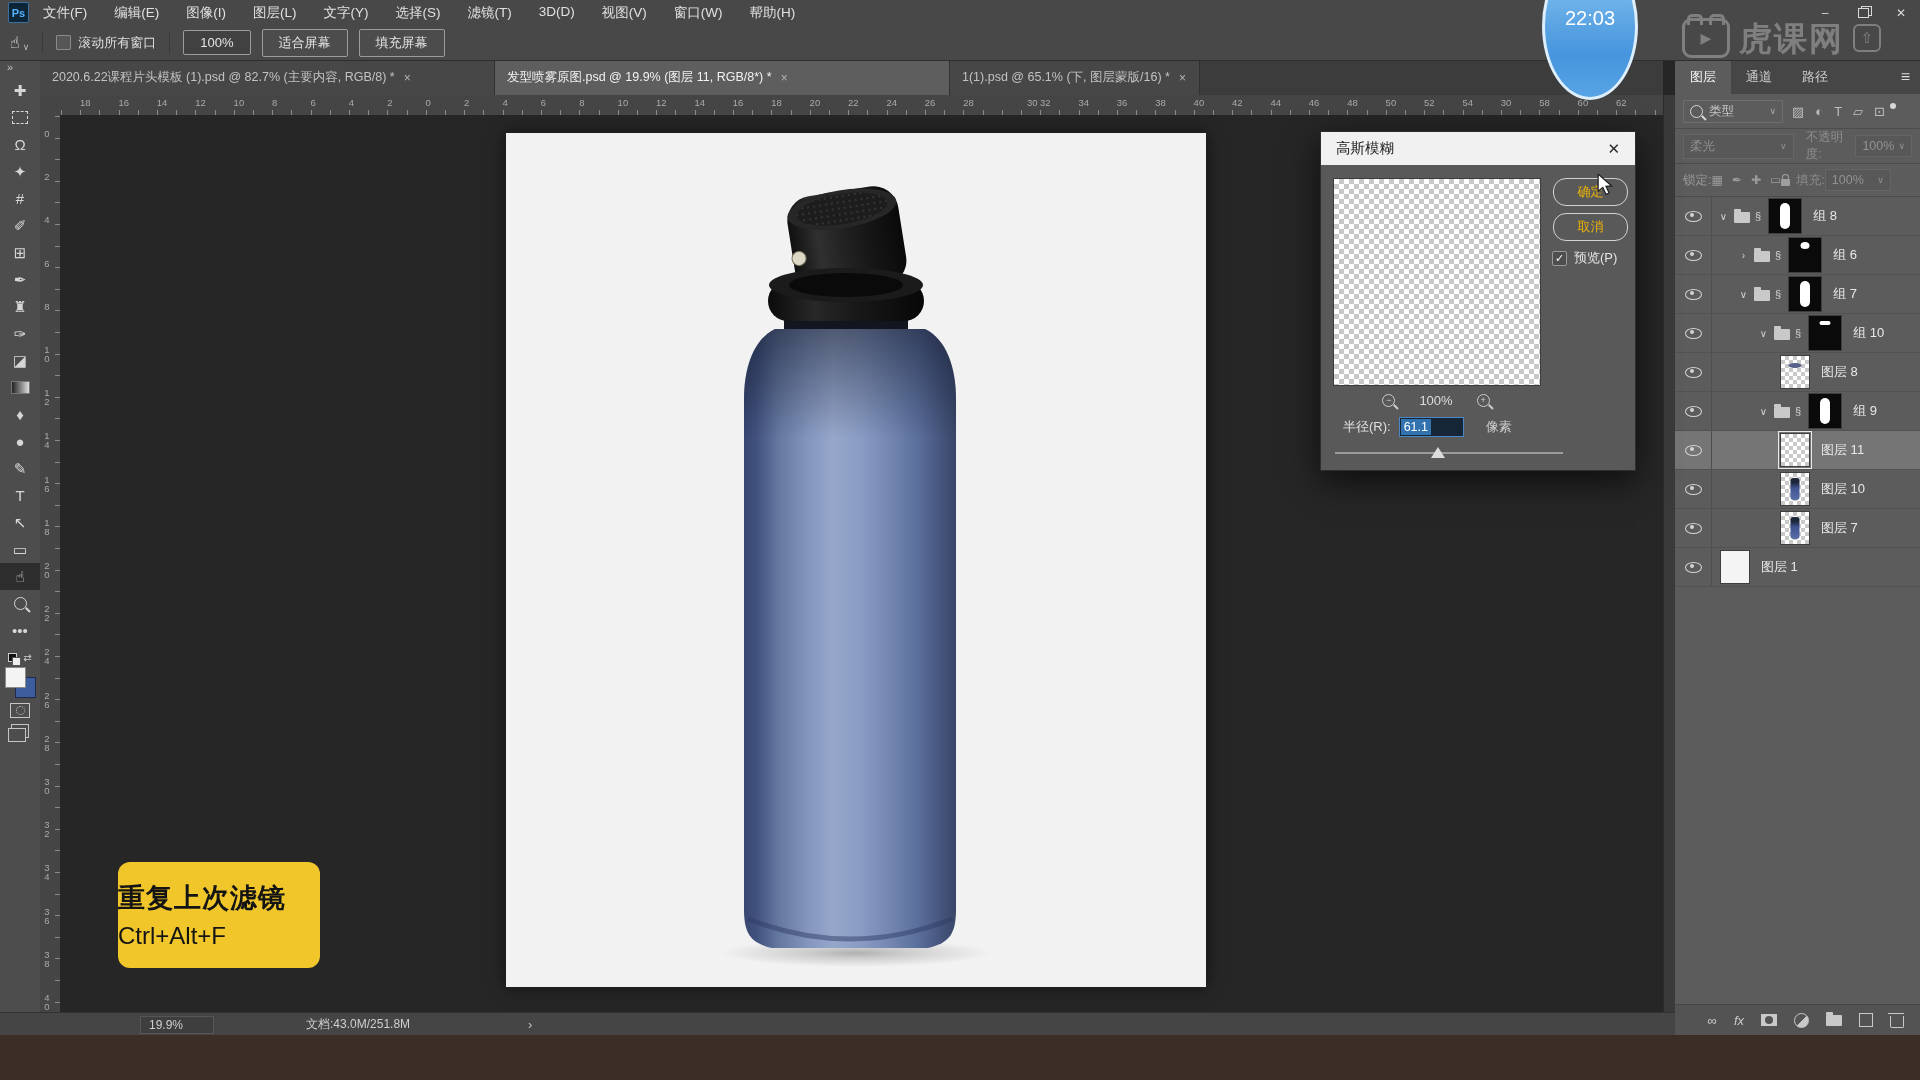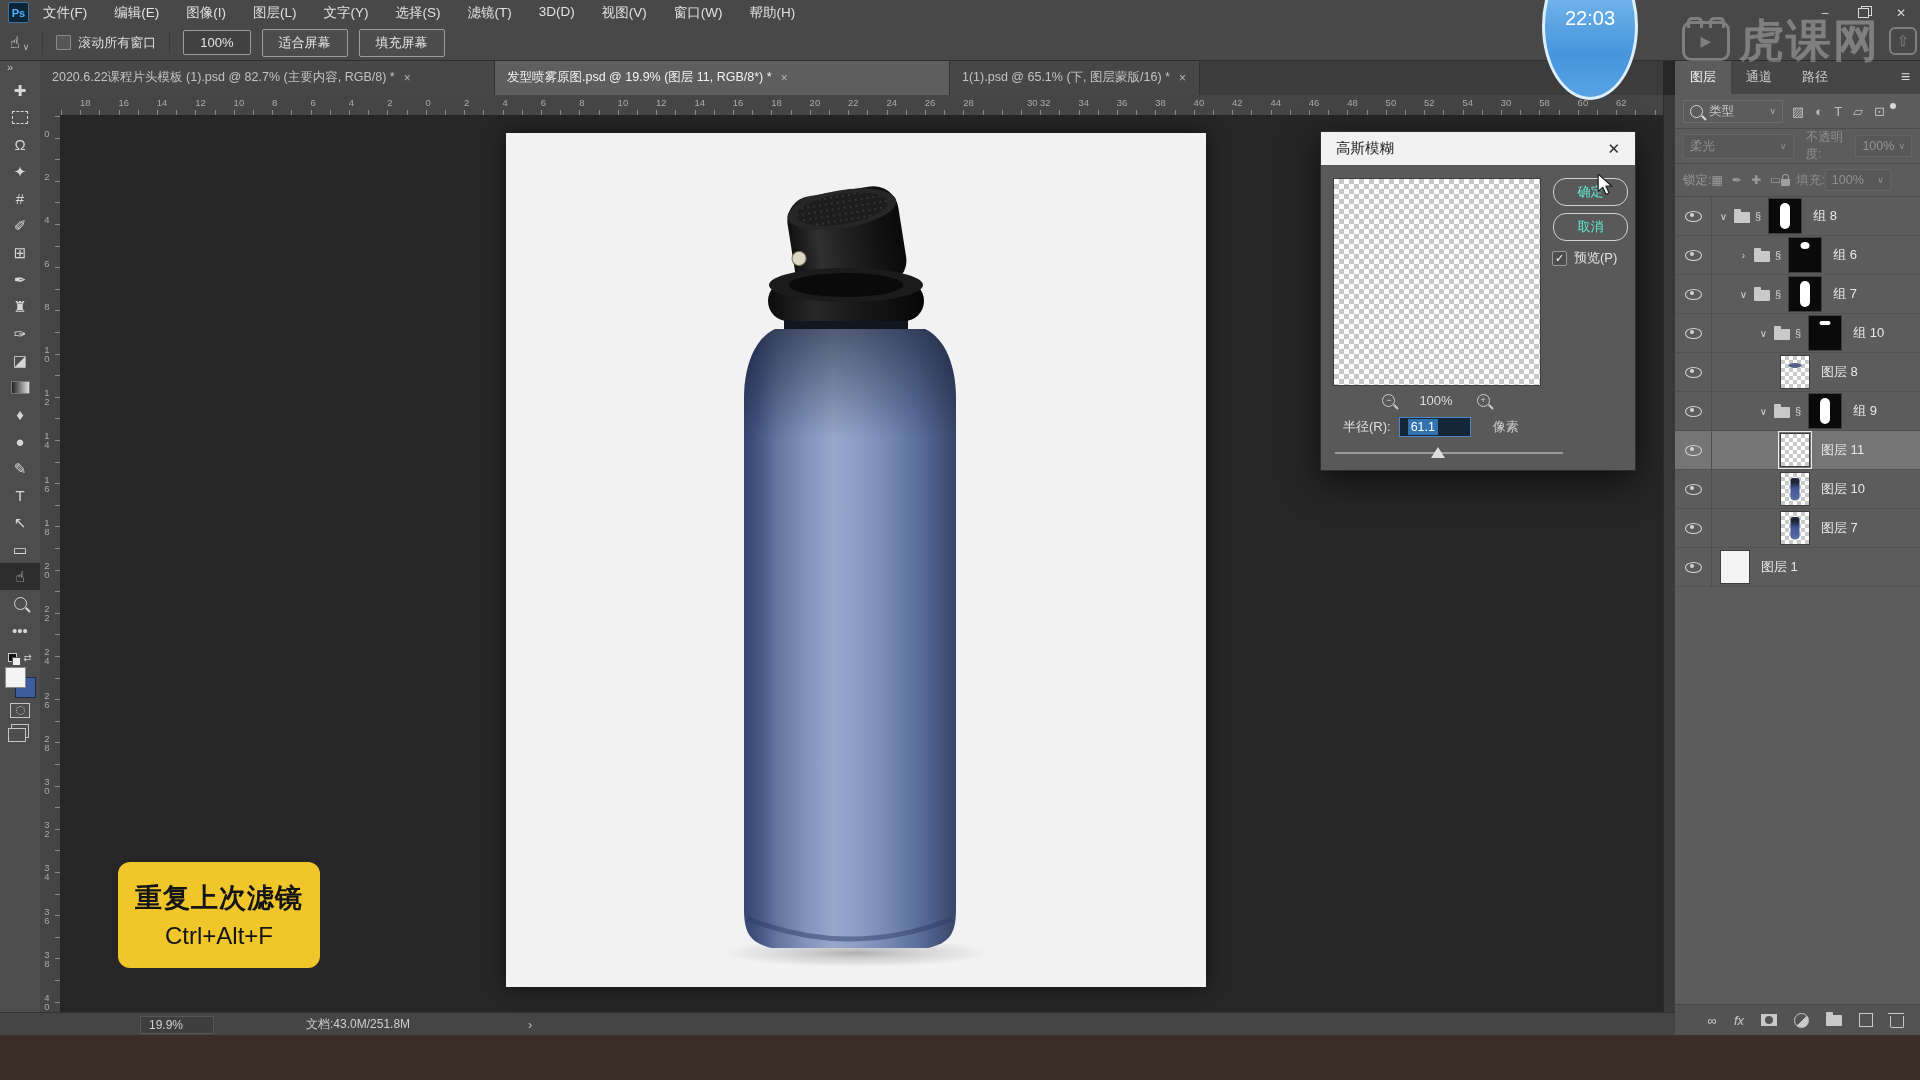--- a/index.html
+++ b/index.html
@@ -154,46 +154,46 @@
   .dtitle{height:33px;background:#f1f1f1;color:#1e1e1e;display:flex;align-items:center;padding:0 15px;font-size:14.5px}
   .dclose{margin-left:auto;color:#2a2a2a;font-size:15px}
   .dbody{position:relative;height:305px}
   .dpreview{position:absolute;left:12px;top:13px;width:206px;height:206px;border:1px solid #3c3c3c;
             background-image:linear-gradient(45deg,#c8c8c8 25%,transparent 25%,transparent 75%,#c8c8c8 75%),
               linear-gradient(45deg,#c8c8c8 25%,#ffffff 25%,#ffffff 75%,#c8c8c8 75%);
             background-size:10px 10px;background-position:0 0,5px 5px;background-color:#fff}
   .dzoomrow{position:absolute;left:12px;top:228px;width:206px;display:flex;align-items:center;justify-content:center;gap:24px;color:#ddd;font-size:13px}
   .dzoomrow .mag{border-color:#ccc}.dzoomrow .mag::after{background:#ccc}
   .dradius{position:absolute;left:22px;top:252px;display:flex;align-items:center;font-size:13px;color:#e0e0e0}
-  .rfield{width:62px;height:18px;background:#152636;border:1px solid #4d86c4;margin-left:8px;display:flex;align-items:center;padding-left:8px}
+  .rfield{width:62px;height:18px;background:#152636;border:1px solid #4d86c4;margin-left:8px;display:flex;align-items:center;padding-left:1px}
   .rsel{background:#3273af;color:#fff;font-size:12.5px;padding:0 3px;line-height:16px}
   .runit{margin-left:22px;color:#cfcfcf}
   .dslider{position:absolute;left:14px;top:280px;width:228px;height:16px}
   .dslider::before{content:"";position:absolute;left:0;top:7px;width:100%;height:1.5px;background:#9b9b9b}
   .sthumb{position:absolute;left:96px;top:2px;width:0;height:0;border-left:7px solid transparent;border-right:7px solid transparent;border-bottom:11px solid #dcdcdc}
   .dbtn{position:absolute;left:232px;width:73px;height:26px;border:1.5px solid #d2d2d2;border-radius:13px;
-        display:flex;align-items:center;justify-content:center;color:#5eead4;font-size:13px}
+        display:flex;align-items:center;justify-content:center;color:#eab308;font-size:13px}
   .dbtn.ok{top:13px}.dbtn.cancel{top:48px}
   .dcheckrow{position:absolute;left:231px;top:84px;display:flex;align-items:center;gap:7px;color:#e2e2e2;font-size:13px}
   .dcheck{width:13px;height:13px;background:#4e4e4e;border:1px solid #9a9a9a;color:#fff;font-size:11px;
           display:flex;align-items:center;justify-content:center;border-radius:2px}
 
   
   #tooltip{position:absolute;left:118px;top:862px;width:202px;height:106px;background:#f0c62b;border-radius:12px;
-           display:flex;flex-direction:column;align-items:center;justify-content:center;color:#141414;z-index:30}
+           display:flex;flex-direction:column;align-items:flex-start;justify-content:center;color:#141414;z-index:30}
   .tt1{font-size:27px;font-weight:600;letter-spacing:1px}
   .tt2{font-size:24px;margin-top:6px}
   #timer{position:absolute;left:1542px;top:-48px;width:90px;height:90px;border-radius:50%;
          background:linear-gradient(180deg,#8ec9f2 0%,#4695dd 70%,#57a3e4 100%);border:3px solid #ddeefc;
          color:#fff;font-size:20px;text-align:center;padding-top:52px;box-sizing:content-box;z-index:60}
   #watermark{position:absolute;left:1682px;top:18px;display:flex;align-items:center;gap:9px;opacity:.32;color:#f2f2f2;z-index:50;pointer-events:none}
   .wcat{width:42px;height:34px;border:3.5px solid #f2f2f2;border-radius:9px;display:flex;align-items:center;justify-content:center;font-size:14px;position:relative}
   .wcat::before,.wcat::after{content:"";position:absolute;top:-7px;width:10px;height:8px;border:3.5px solid #f2f2f2;border-bottom:none;border-radius:5px 5px 0 0}
   .wcat::before{left:2px}.wcat::after{right:2px}
-  .wtext{font-size:45px;font-weight:bold;letter-spacing:2px;line-height:1}
+  .wtext{font-size:33px;font-weight:bold;letter-spacing:2px;line-height:1}
   .wshare{width:24px;height:24px;border:2.5px solid #f2f2f2;border-radius:6px;display:flex;align-items:center;justify-content:center;font-size:15px}
   #cursor{position:absolute;left:1596px;top:174px;z-index:70;pointer-events:none}
 </style>
 </head>
 <body>
 
 <div id="app">
 
   <div id="titlebar">
     <div class="pslogo">Ps</div>

